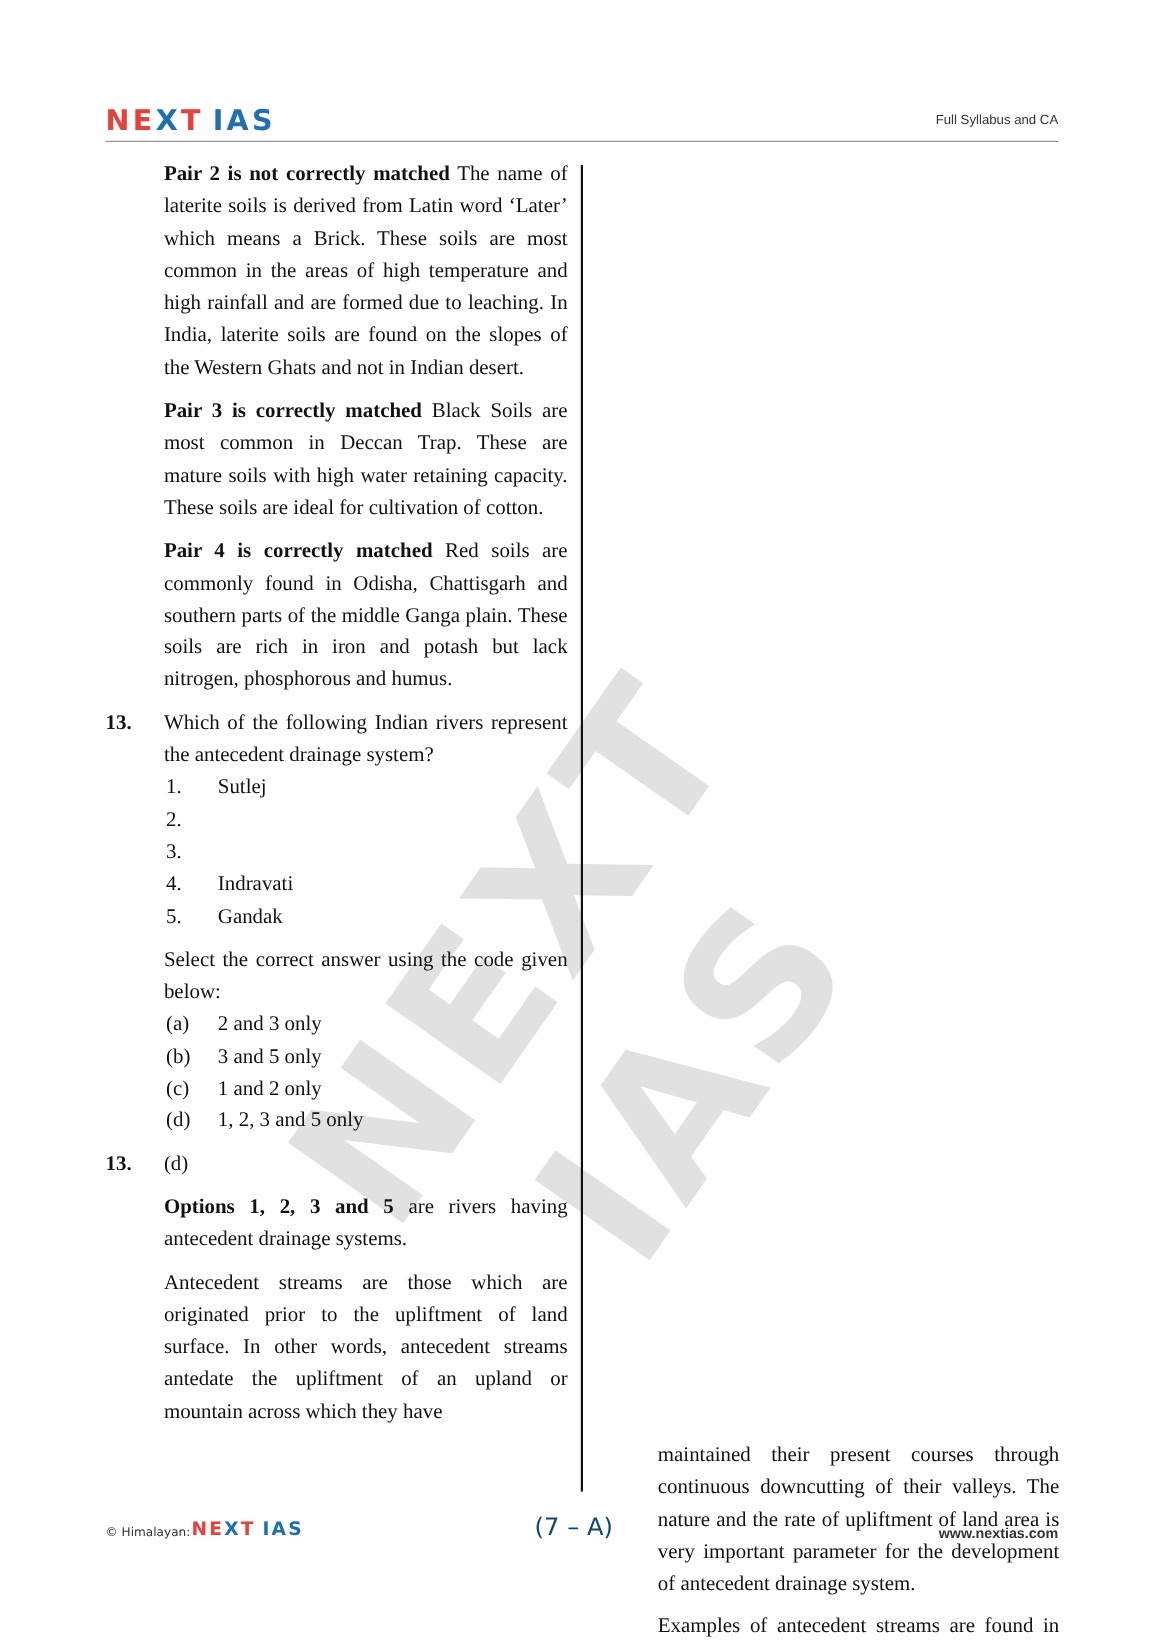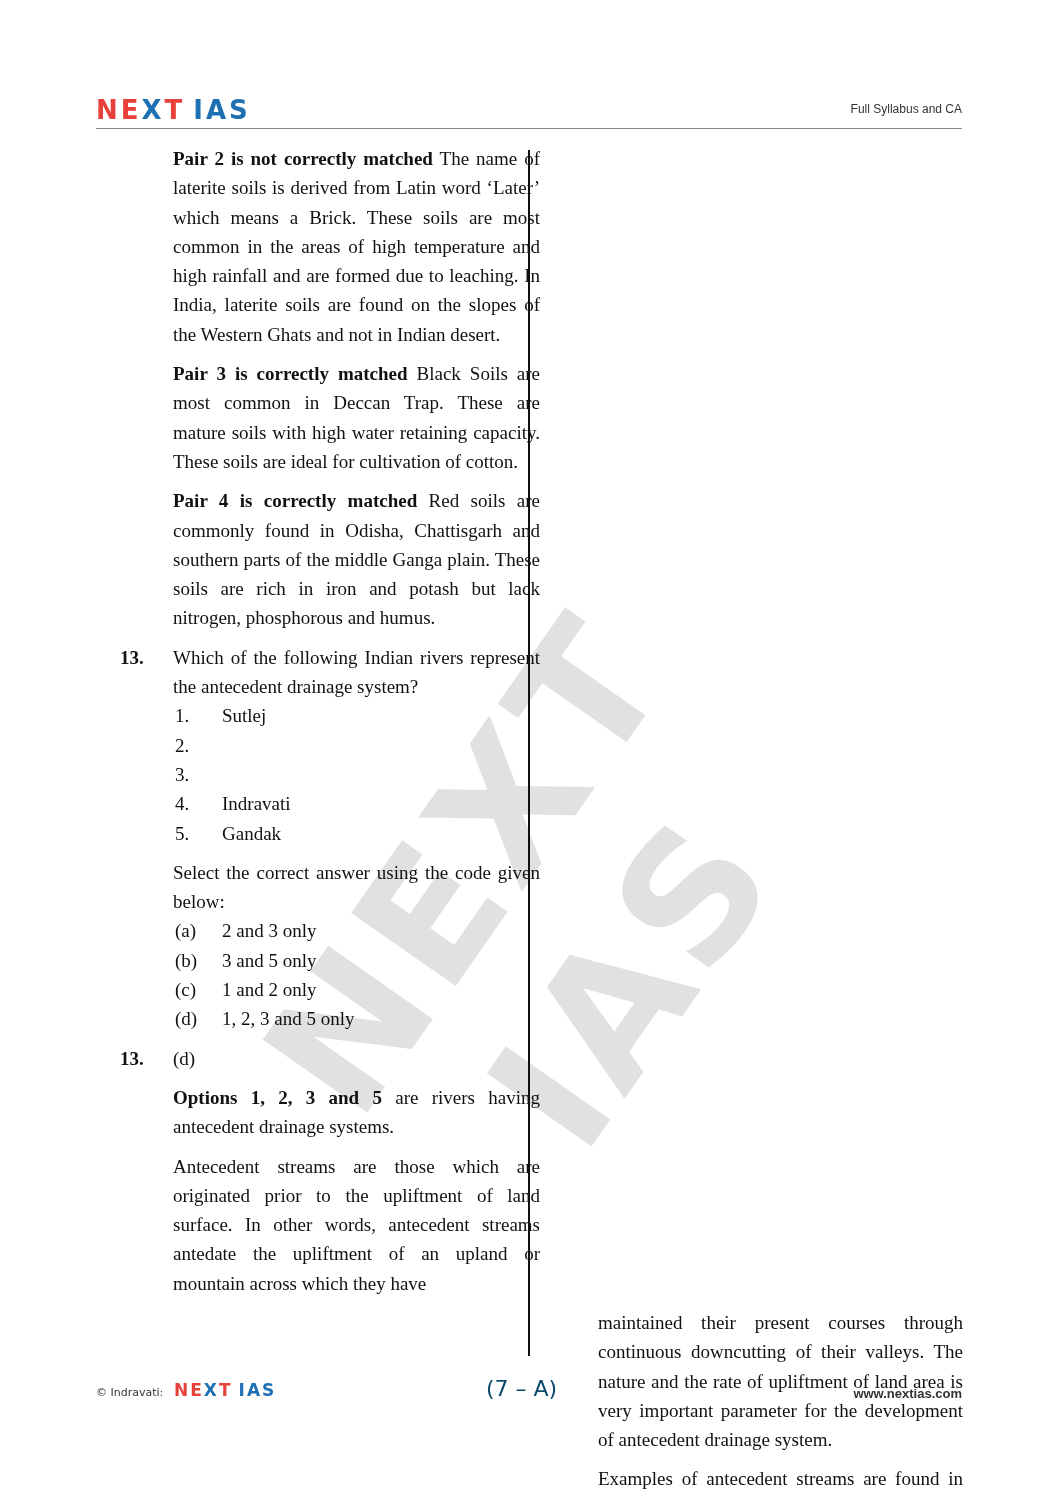--- a/index.html
+++ b/index.html
@@ -10,21 +10,21 @@
   .header { position: absolute; left: 96px; top: 96px; width: 866px; height: 32px; }
   .logo { position: absolute; left: 0; top: 0; font-family: "DejaVu Sans", sans-serif; font-weight: bold; font-size: 26px; letter-spacing: 3px; line-height: 28px; }
   .logo .next { color: #e8403a; }
   .logo .x { color: #1f6fb3; }
   .logo .ias { color: #1f6fb3; margin-left: 8px; }
   .header-right { position: absolute; right: 0; top: 6px; font-family: Liberation Sans, sans-serif; font-size: 12px; color: #333; }
   .header-rule { position: absolute; left: 96px; top: 128px; width: 866px; height: 1px; background: #888; }
 
   
   .col { position: absolute; top: 144px; font-family: "Liberation Serif", serif; font-size: 19px; line-height: 29.3px; color: #111; }
-  .col-left { left: 96px; width: 420px; margin-left: 24px; }
+  .col-left { left: 96px; width: 420px; }
   .col-right { left: 545px; width: 418px; }
   .divider { position: absolute; left: 528px; top: 150px; width: 1.5px; height: 1206px; background: #111; }
 
   p { margin: 0; text-align: justify; }
   .para { padding-left: 53px; margin-bottom: 10px; }
   .para b { font-weight: bold; }
   .qrow { display: flex; }
   .qnum { width: 53px; font-weight: bold; flex: none; }
   .qtext { flex: 1; text-align: justify; }
   .list { padding-left: 53px; }
@@ -122,18 +122,18 @@
     <p class="para">Antecedent streams are those which are originated prior to the upliftment of land surface. In other words, antecedent streams antedate the upliftment of an upland or mountain across which they have</p>
   </div>
 
   <div class="col col-right content-layer">
     <p class="para">maintained their present courses through continuous downcutting of their valleys. The nature and the rate of upliftment of land area is very important parameter for the development of antecedent drainage system.</p>
     <p class="para">Examples of antecedent streams are found in almost all of the Fold Mountains of the world. Many of the major Himalayan rivers are the examples of antecedent streams e.g., the Indus, the Sutlej, the Ganga, the Ghaghra, the Kali, the Gandak, the Kosi, the Brahmaputra etc.</p>
 
   </div>
 
   <div class="footer">
-    <span class="copyright">© Indravati:</span>
+    <span class="copyright">© Himalayan:</span>
     <span class="footer-logo"><span class="next">NE</span><span class="x">X</span><span class="next">T</span><span class="ias">IAS</span></span>
     <span class="page-num">(7 – A)</span>
     <span class="website">www.nextias.com</span>
   </div>
 </div>
 
 </body></html>

